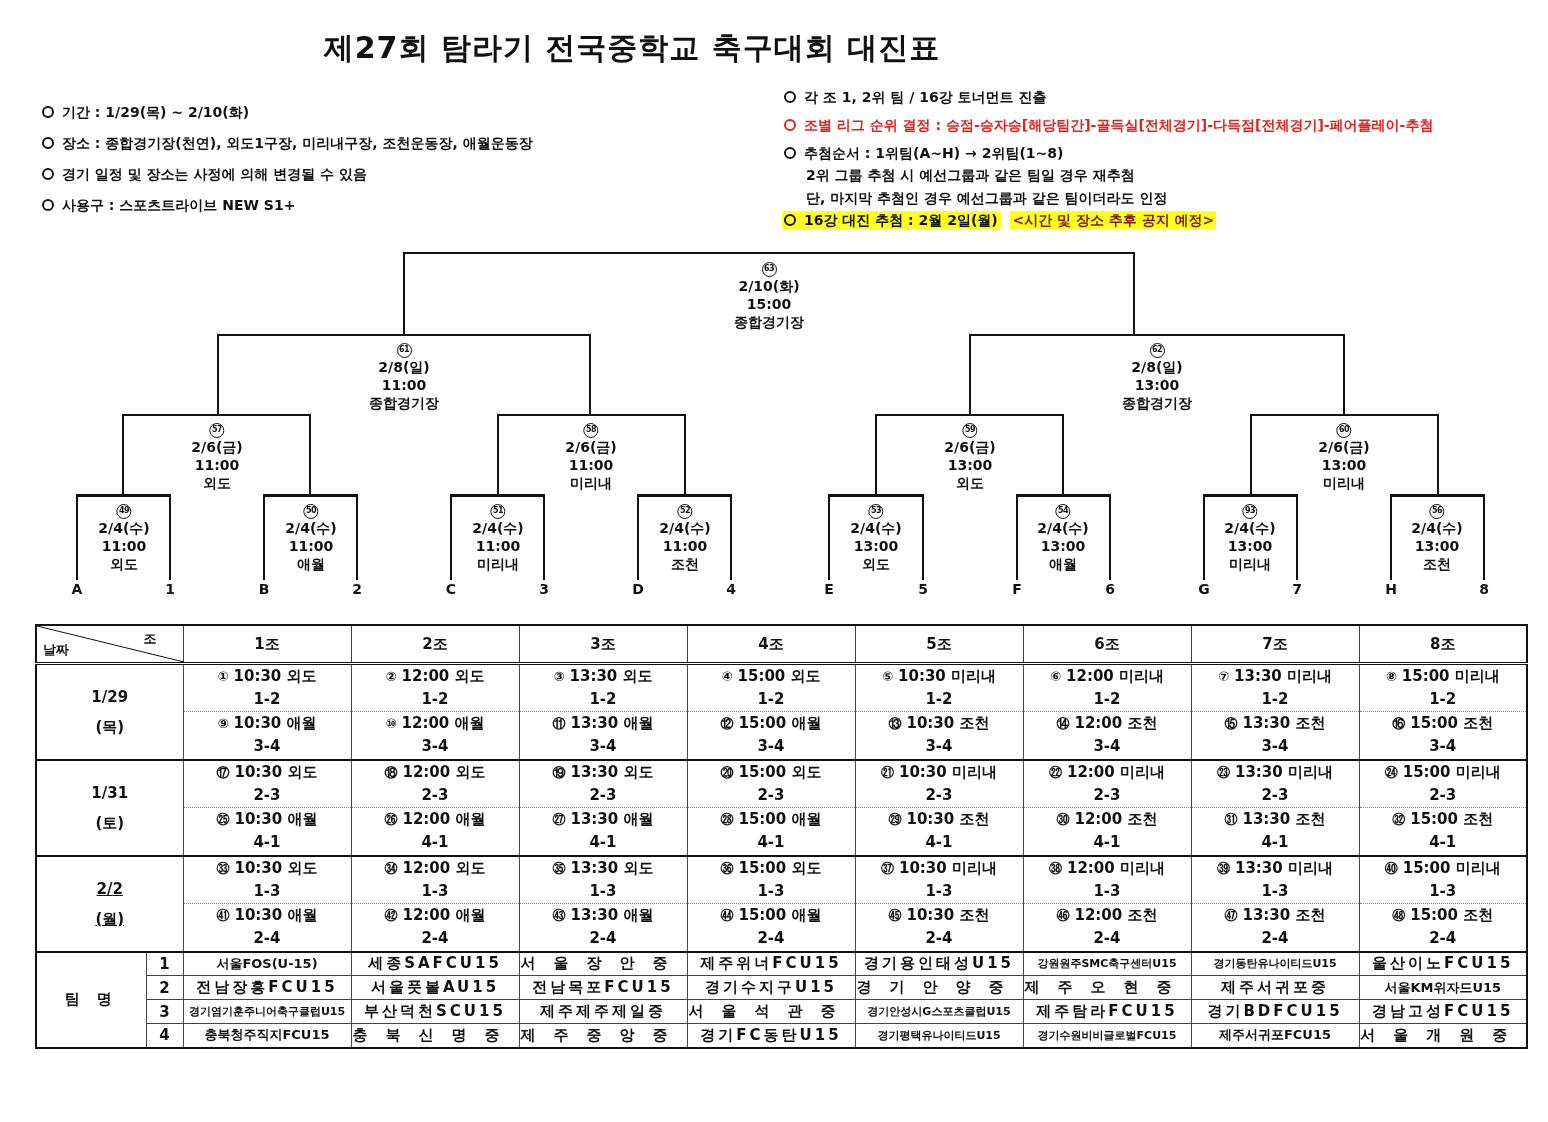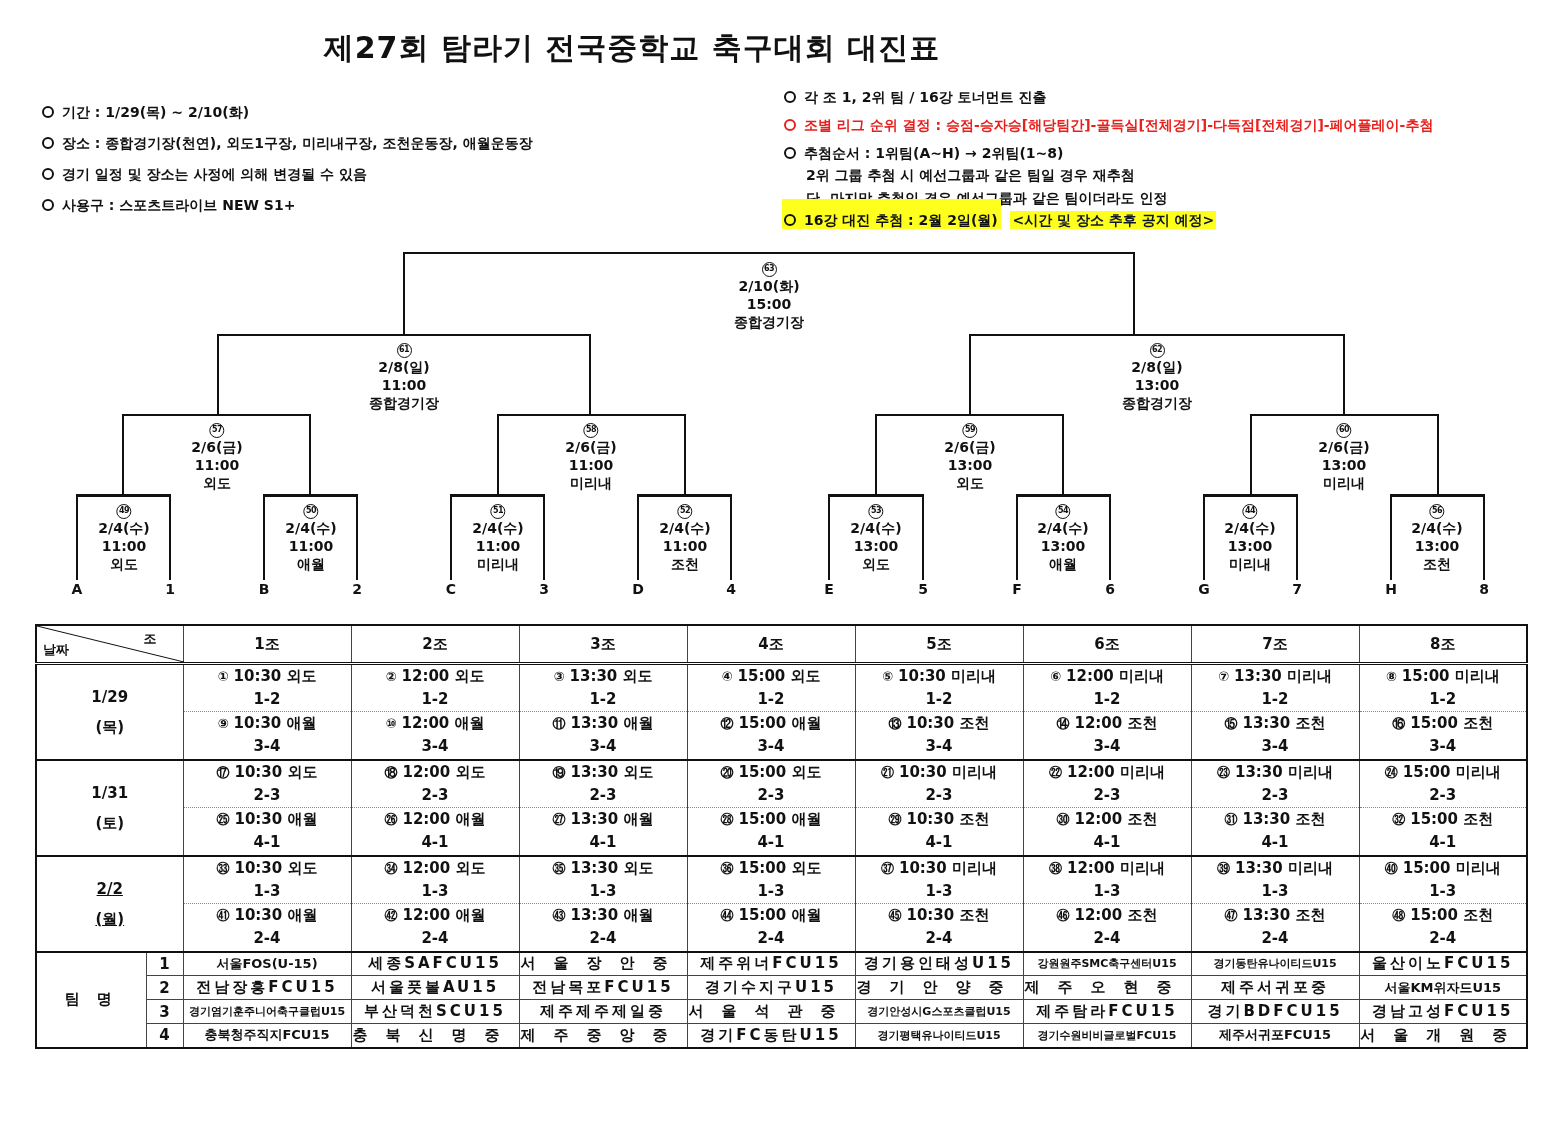--- a/index.html
+++ b/index.html
@@ -5,21 +5,21 @@
   * { box-sizing: border-box; margin: 0; padding: 0; }
   html, body { width: 1548px; height: 1122px; background: #ffffff; overflow: hidden; }
   body { position: relative; font-family: "DejaVu Sans", "Liberation Sans", sans-serif; color: #111; font-weight: bold; }
   .abs { position: absolute; }
   .title { left: 0; width: 1264px; top: 28px; text-align: center; font-size: 30px; letter-spacing: 1px; font-weight: bold; }
   .info { font-size: 14px; white-space: nowrap; line-height: 1; }
   .info .bullet { display: inline-block; width: 12px; height: 12px; border: 2px solid #111; border-radius: 50%; margin-right: 8px; vertical-align: -1px; }
   .red { color: #e8201c; }
   .red .bullet { border-color: #e8201c; }
   .hl { background: #ffff1e; }
-  .hl-red { color: #0f172a; background: #ffff1e; }
+  .hl-red { color: #7f1d1d; background: #ffff1e; }
 
   .bl { position: absolute; background: #111; }
   .node { position: absolute; text-align: center; font-size: 14px; line-height: 18px; transform: translateX(-50%); white-space: nowrap; }
   .circ { display: inline-block; width: 15px; height: 15px; border-radius: 50%; border: 1.5px solid #111; font-size: 8px; line-height: 12px; text-align: center; font-weight: bold; letter-spacing: -0.5px; vertical-align: middle; }
   .leaf { position: absolute; font-size: 14px; transform: translateX(-50%); }
 
   table.sched { position: absolute; left: 35px; top: 624px; width: 1491px; border-collapse: collapse; border: 2px solid #111; table-layout: fixed; }
   table.sched td, table.sched th { border: 1px solid #444; text-align: center; font-size: 15px; padding: 0; font-weight: bold; }
   table.sched th { height: 36px; font-size: 15px; }
   table.sched tr.hdr th { border-bottom: 3px double #111; }
@@ -45,21 +45,21 @@
 <div class="abs info" style="left:42px; top:105px;"><span class="bullet"></span><span>기간 : 1/29(목) ~ 2/10(화)</span></div>
 <div class="abs info" style="left:42px; top:136px;"><span class="bullet"></span><span>장소 : 종합경기장(천연), 외도1구장, 미리내구장, 조천운동장, 애월운동장</span></div>
 <div class="abs info" style="left:42px; top:167px;"><span class="bullet"></span><span>경기 일정 및 장소는 사정에 의해 변경될 수 있음</span></div>
 <div class="abs info" style="left:42px; top:198px;"><span class="bullet"></span><span>사용구 : 스포츠트라이브 NEW S1+</span></div>
 
 <div class="abs info" style="left:784px; top:90px;"><span class="bullet"></span><span>각 조 1, 2위 팀 / 16강 토너먼트 진출</span></div>
 <div class="abs info red" style="left:784px; top:118px;"><span class="bullet"></span><span>조별 리그 순위 결정 : 승점-승자승[해당팀간]-골득실[전체경기]-다득점[전체경기]-페어플레이-추첨</span></div>
 <div class="abs info" style="left:784px; top:146px;"><span class="bullet"></span><span>추첨순서 : 1위팀(A~H) → 2위팀(1~8)</span></div>
 <div class="abs info" style="left:806px; top:168px;">2위 그룹 추첨 시 예선그룹과 같은 팀일 경우 재추첨</div>
 <div class="abs info" style="left:806px; top:191px;">단, 마지막 추첨인 경우 예선그룹과 같은 팀이더라도 인정</div>
-<div class="abs info" style="left:782px; top:213px;"><span class="hl" style="padding:13px 3px 1px 2px;"><span class="bullet"></span><span>16강 대진 추첨 : 2월 2일(월)</span></span>&nbsp;&nbsp;<span class="hl-red" style="padding:1px 2px;">&lt;시간 및 장소 추후 공지 예정&gt;</span></div>
+<div class="abs info" style="left:782px; top:213px;"><span class="hl" style="padding:1px 3px 1px 2px;"><span class="bullet"></span><span>16강 대진 추첨 : 2월 2일(월)</span></span>&nbsp;&nbsp;<span class="hl-red" style="padding:1px 2px;">&lt;시간 및 장소 추후 공지 예정&gt;</span></div>
 
 <div>
 
   <div class="bl" style="left:403px; top:252px; width:732px; height:2px;"></div>
   <div class="bl" style="left:403px; top:252px; width:2px; height:84px;"></div>
   <div class="bl" style="left:1133px; top:252px; width:2px; height:84px;"></div>
 
   <div class="bl" style="left:217px; top:334px; width:374px; height:2px;"></div>
   <div class="bl" style="left:217px; top:334px; width:2px; height:82px;"></div>
   <div class="bl" style="left:589px; top:334px; width:2px; height:82px;"></div>
@@ -181,21 +181,21 @@
   <div>13:00</div>
   <div>외도</div>
 </div>
 <div class="node" style="left:1063px; top:501px;">
   <div><span class="circ">54</span></div>
   <div>2/4(수)</div>
   <div>13:00</div>
   <div>애월</div>
 </div>
 <div class="node" style="left:1250px; top:501px;">
-  <div><span class="circ">44</span></div>
+  <div><span class="circ">93</span></div>
   <div>2/4(수)</div>
   <div>13:00</div>
   <div>미리내</div>
 </div>
 <div class="node" style="left:1437px; top:501px;">
   <div><span class="circ">56</span></div>
   <div>2/4(수)</div>
   <div>13:00</div>
   <div>조천</div>
 </div>

